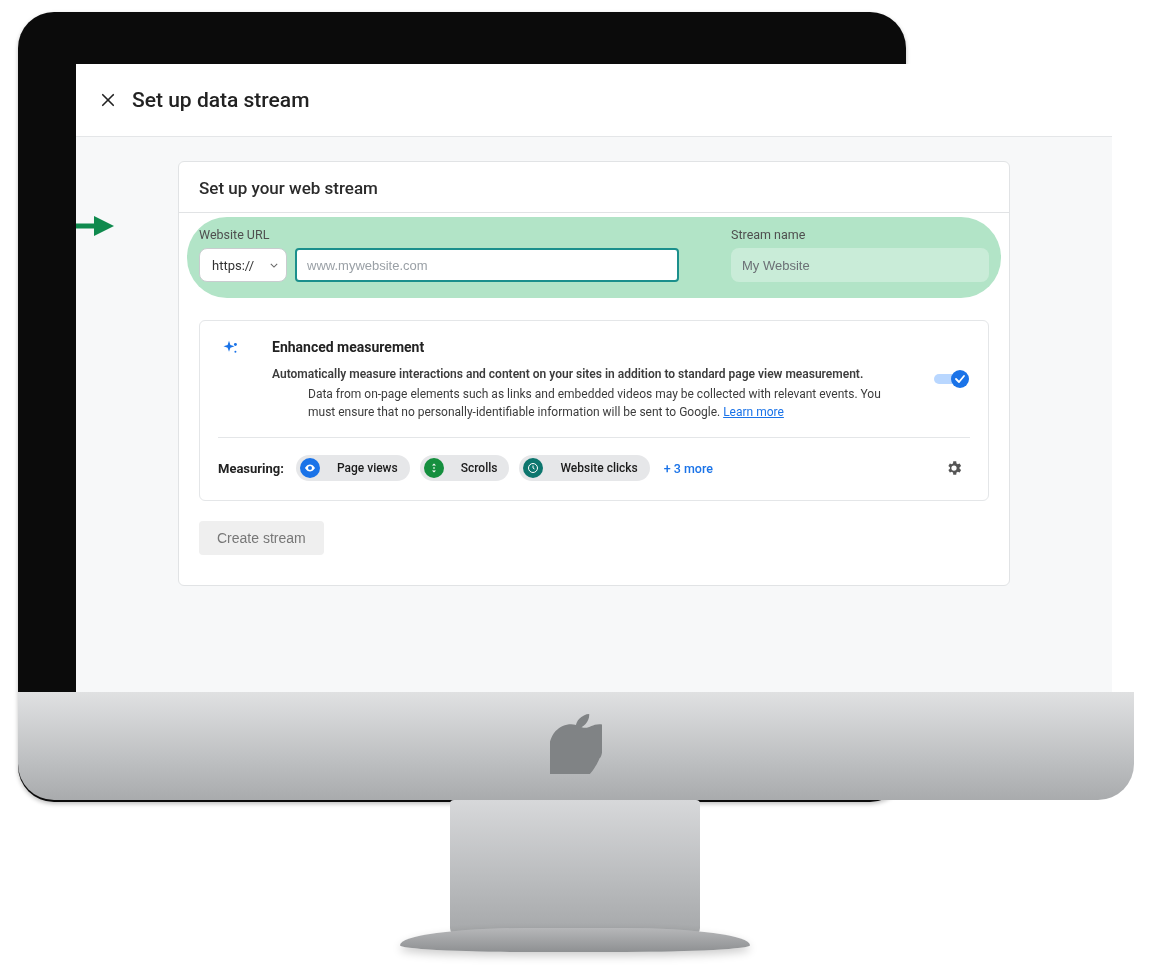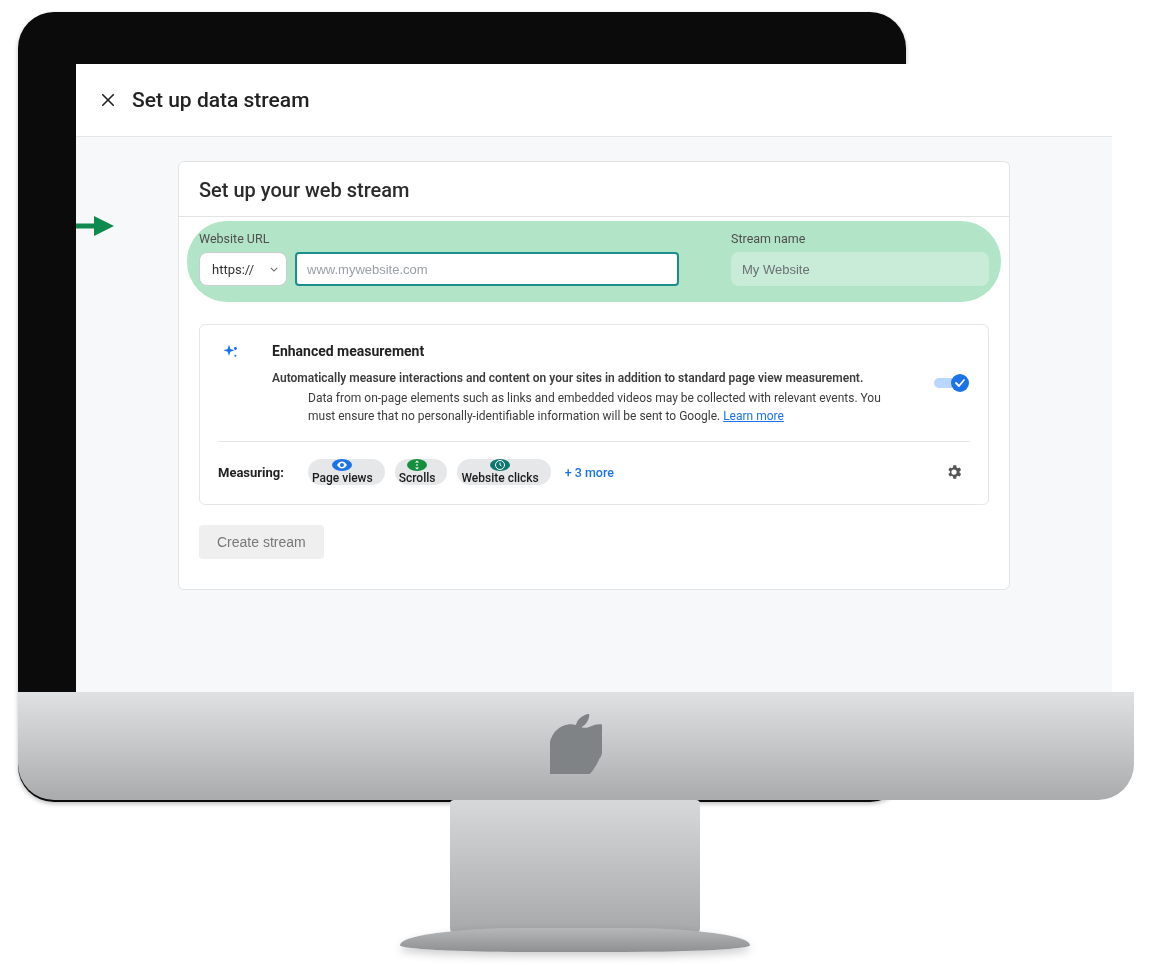--- a/index.html
+++ b/index.html
@@ -19,21 +19,21 @@
   .close-btn { width:28px; height:28px; display:flex; align-items:center; justify-content:center; border:none; background:transparent; cursor:pointer; color:#222; }
   .close-btn svg { width:18px; height:18px; stroke:#222; }
   .topbar-title { font-size:21px; font-weight:500; color:#222; margin-left:10px; }
   .divider { height:1px; background:#e4e6e8; width:100%; }
 
   .content { padding: 24px 102px 0 102px; position:relative; }
 
   .arrow-annotation { position:absolute; left:-60px; top:74px; }
 
   .card { background:#fff; border-radius:6px; border:1px solid #e1e3e5; margin-bottom:24px; }
-  .card-header { padding:16px 20px 14px 20px; font-size:20px; font-weight:500; color:#2b2b2b; border-bottom:1px solid #e1e3e5; }
+  .card-header { padding:16px 20px 14px 20px; font-size:17px; font-weight:500; color:#2b2b2b; border-bottom:1px solid #e1e3e5; }
   .highlight-row { position:relative; padding:14px 20px 20px 20px; display:flex; gap:52px; }
   .highlight-bg { position:absolute; left:8px; right:8px; top:4px; bottom:4px; background:#b2e4c7; border-radius:40px; z-index:0; }
   .field-group { position:relative; z-index:1; flex:1; }
   .field-group.left { flex:0 0 480px; }
   .field-label { font-size:12.5px; color:#4f4f4f; margin-bottom:6px; font-weight:400; }
   .url-row { display:flex; gap:8px; }
   .protocol-select { width:88px; height:34px; background:#fff; border:1px solid #c9cccf; border-radius:8px; display:flex; align-items:center; justify-content:space-between; padding:0 8px 0 12px; font-size:13px; color:#333; cursor:pointer; }
   .protocol-select svg { width:8px; height:5px; }
   .url-input { flex:1; height:34px; border:2px solid #1b8f8c; border-radius:4px; padding:0 10px; font-size:13px; outline:none; }
   .url-input::placeholder { color:#9aa0a6; }
@@ -45,22 +45,22 @@
   .sparkle-icon { flex:0 0 24px; margin-top:0px; }
   .enh-body { flex:1; }
   .enh-title { font-size:14px; font-weight:700; color:#222; margin-bottom:10px; }
   .enh-desc1 { font-size:12px; color:#3c3c3c; font-weight:600; line-height:1.5; }
   .enh-desc2 { font-size:12px; color:#3c3c3c; line-height:1.5; margin-top:2px;margin-left:36px; }
   .learn-more { color:#1a73e8; text-decoration:underline; cursor:pointer; }
   .toggle { flex:0 0 36px; margin-left:12px; margin-top:30px; }
 
   .sep { height:1px; background:#e4e6e8; margin:16px 0 14px 0; }
   .measuring-row { display:flex; align-items:center; gap:10px; }
-  .measuring-label { font-size:13px; font-weight:700; color:#222; margin-right:14px;text-align:right; }
-  .chip { display:inline-flex; align-items:center; height:26px; border-radius:13px; background:#e6e7e9; padding:0 12px 0 4px; font-size:12px; color:#1b1b1b; font-weight:500; gap:0;flex-direction:column; }
+  .measuring-label { font-size:13px; font-weight:700; color:#222; margin-right:2px;text-align:right; }
+  .chip { display:inline-flex; align-items:center; height:26px; border-radius:13px; background:#e6e7e9; padding:0 12px 0 4px; font-size:12px; color:#1b1b1b; font-weight:500; gap:17px; }
   .chip .dot { width:20px; height:20px; border-radius:50%; display:flex; align-items:center; justify-content:center; }
   .dot svg { width:12px; height:12px; fill:#fff; }
   .more-link { color:#1a73e8; font-size:12.5px; font-weight:500; cursor:pointer; margin-left:4px; }
   .gear-btn { margin-left:auto; width:32px; height:32px; display:flex; align-items:center; justify-content:center; cursor:pointer; }
   .gear-btn svg { width:18px; height:18px; fill:#555; }
 
   .create-btn { margin:0 0 6px 20px; padding:9px 18px; font-size:14px; color:#777; background:#efefef; border:none; border-radius:4px; font-weight:500; cursor:not-allowed; }
   .footer-area { padding-bottom:24px; }
 </style>
 </head>

